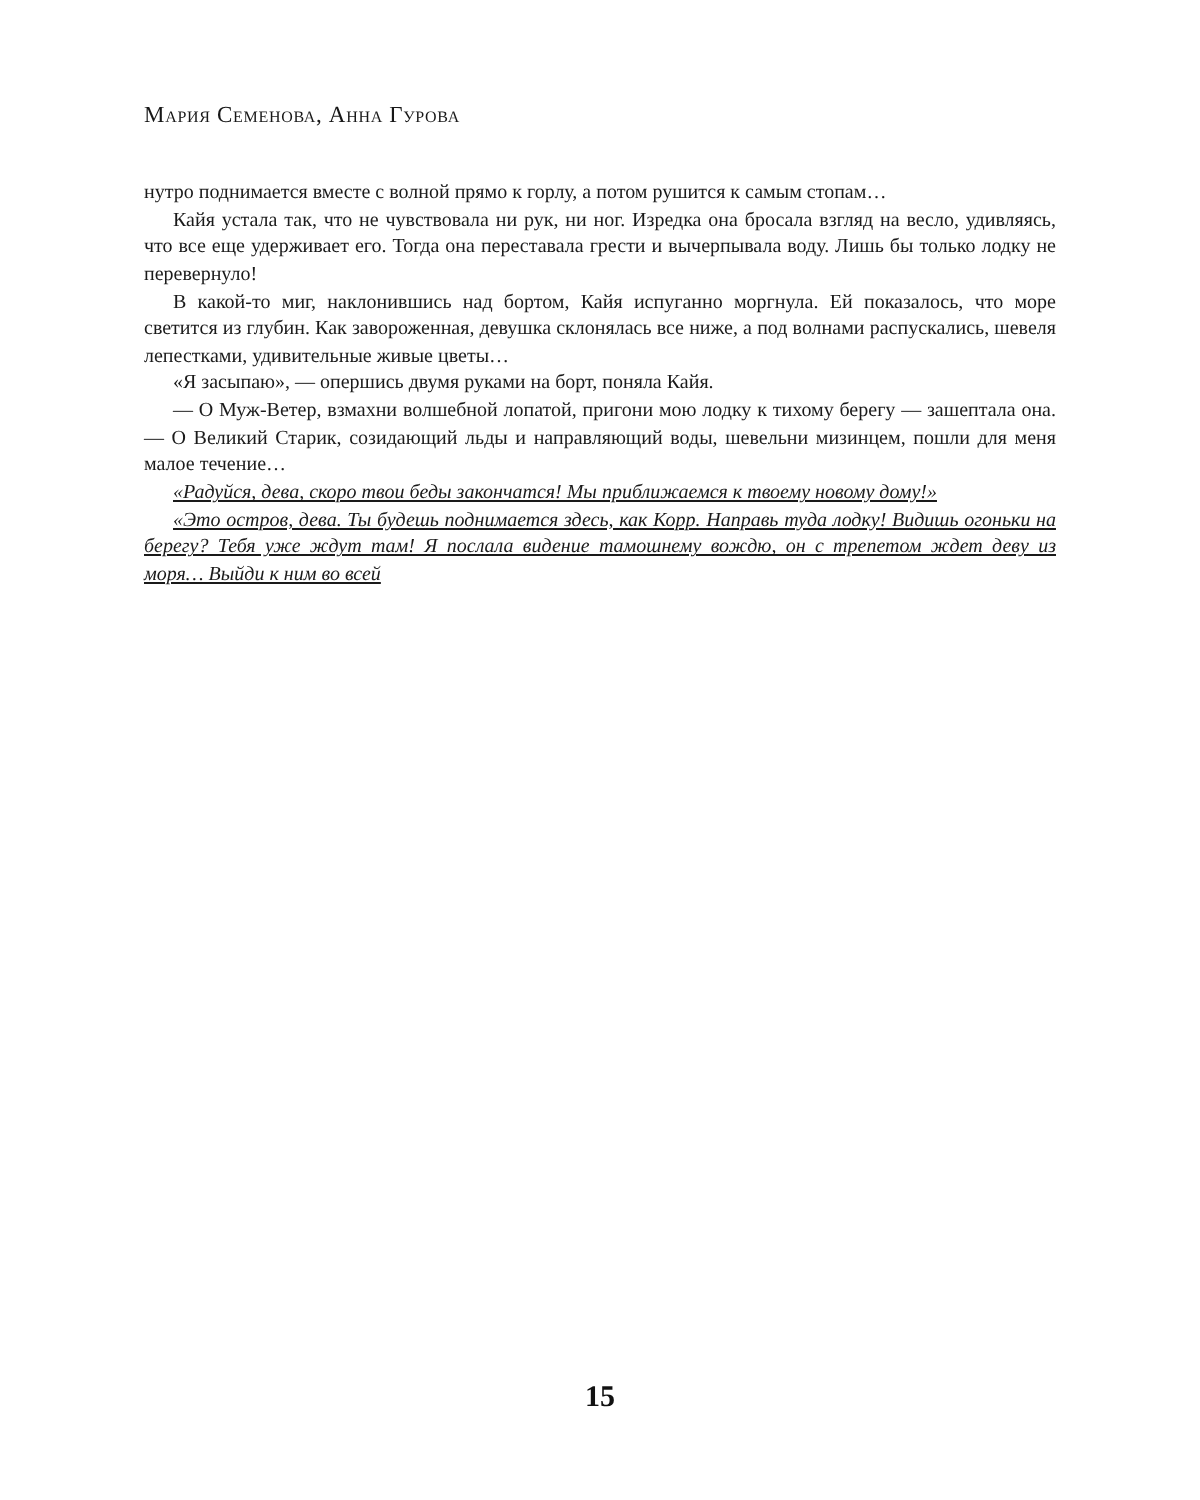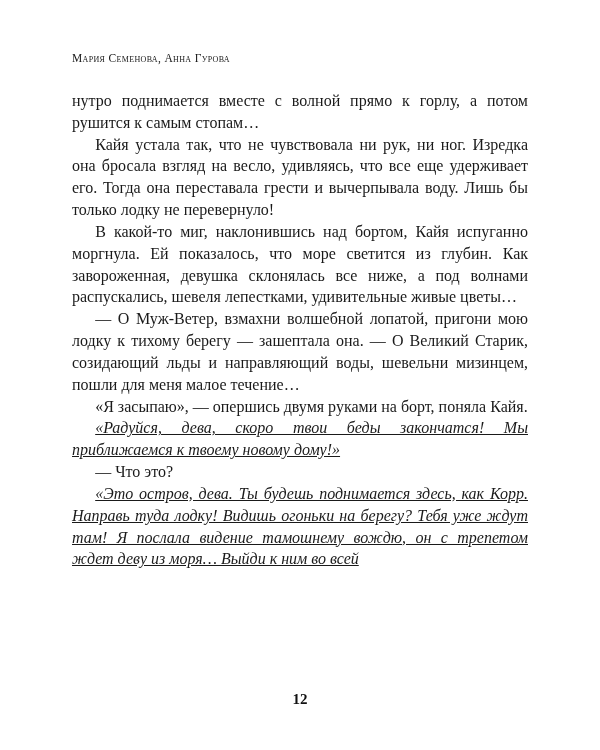--- a/index.html
+++ b/index.html
@@ -23,21 +23,21 @@
   }
   .running-head {
     text-align: left;
     font-size: 11.5px;
     letter-spacing: 0.03em;
     margin: 0 0 26px 0;
     font-variant: small-caps;
     color: #171717;
   }
   .body-text {
-    font-size: 16px;
+    font-size: 10px;
     line-height: 1.365;
     text-align: justify;
     text-justify: inter-word;
     hyphens: manual;
   }
   .body-text p {
     margin: 0;
     text-indent: 1.45em;
   }
   .body-text p.noindent {
@@ -62,22 +62,21 @@
 <body>
 
 <div class="page">
 
   <div class="running-head">Мария Семенова, Анна Гурова</div>
 
   <div class="body-text">
     <p class="noindent">нутро поднимается вместе с волной прямо к горлу, а потом рушится к самым стопам…</p>
     <p>Кайя устала так, что не чувствовала ни рук, ни ног. Изредка она бросала взгляд на весло, удивляясь, что все еще удерживает его. Тогда она переставала грести и вычерпывала воду. Лишь бы только лодку не перевернуло!</p>
     <p>В какой-то миг, наклонившись над бортом, Кайя испуганно моргнула. Ей показалось, что море светится из глубин. Как завороженная, девушка склонялась все ниже, а под волнами распускались, шевеля лепестками, удивительные живые цветы…</p>
+    <p>«Я засыпаю», — опершись двумя руками на борт, поняла Кайя.</p>
     <p>— О Муж-Ветер, взмахни волшебной лопатой, пригони мою лодку к тихому берегу — зашептала она. — О Великий Старик, созидающий льды и направляющий воды, шевельни мизинцем, пошли для меня малое течение…</p>
-    <p>«Я засыпаю», — опершись двумя руками на борт, поняла Кайя.</p>
     <p class="italic">«Радуйся, дева, скоро твои беды закончатся! Мы приближаемся к твоему новому дому!»</p>
-    <p>— Что это?</p>
     <p class="italic">«Это остров, дева. Ты будешь поднимается здесь, как Корр. Направь туда лодку! Видишь огоньки на берегу? Тебя уже ждут там! Я послала видение тамошнему вождю, он с трепетом ждет деву из моря… Выйди к ним во всей</p>
   </div>
 
-  <div class="folio">12</div>
+  <div class="folio">15</div>
 
 </div>
 
 </body></html>

